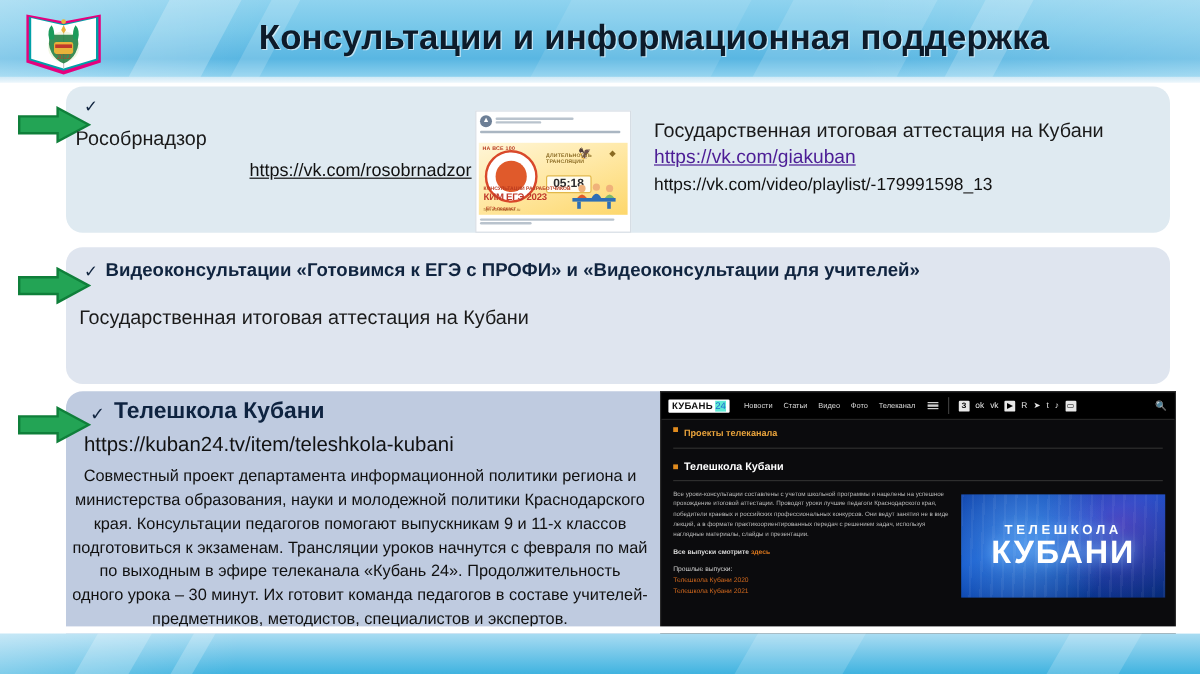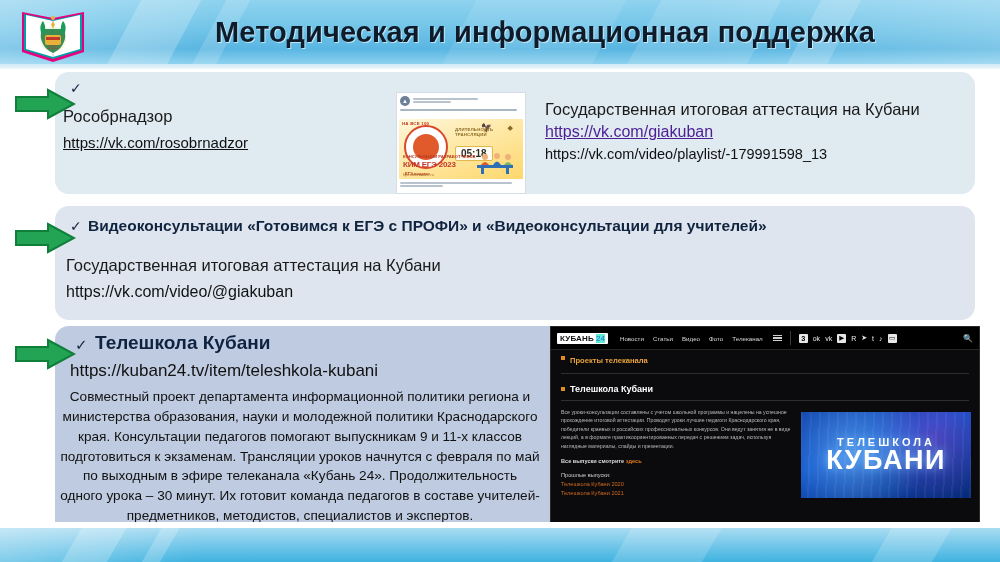--- a/index.html
+++ b/index.html
@@ -46,21 +46,21 @@
   .block{position:absolute;border-radius:14px;}
   .block1{left:55px;top:72px;width:920px;height:122px;background:#dfeaf1;}
   .block2{left:55px;top:206px;width:920px;height:114px;background:#dfe5ef;}
   .block3{left:55px;top:326px;width:920px;height:222px;background:#bfcbe0;}
 
   .b1-title{position:absolute;left:88px;top:80px;font-size:15.5px;font-weight:bold;color:#10243f;white-space:nowrap;}
   .b1-check{position:absolute;left:70px;top:80px;font-size:14px;color:#10243f;font-weight:bold;}
 
   .b1-left{position:absolute;left:63px;top:107px;width:330px;}
   .b1-org{font-size:16.5px;color:#1a1a1a;line-height:1.1;margin-bottom:8px;}
-  .b1-link{font-size:15px;color:#111;text-decoration:underline;line-height:1.32;display:block;white-space:nowrap;}
+  .b1-link{font-size:15px;color:#111;text-decoration:underline;line-height:1.32;display:block;white-space:nowrap;text-align:right;}
 
   .b1-right{position:absolute;left:545px;top:100px;width:420px;}
   .b1-org2{font-size:16.5px;color:#1a1a1a;line-height:1.15;}
   .b1-link2{font-size:16px;color:#4c1d95;text-decoration:underline;display:block;margin-top:4px;white-space:nowrap;}
   .b1-plain2{font-size:14.5px;color:#111;display:block;margin-top:5px;white-space:nowrap;}
 
   
   .vkcard{position:absolute;left:396px;top:92px;width:128px;height:100px;background:#fff;border:1px solid #d6dde4;overflow:hidden;}
   .vk-head{height:13px;display:flex;align-items:center;gap:3px;padding:1px 3px;}
   .vk-ava{width:10px;height:10px;border-radius:50%;background:#6d7f96;flex:none;
@@ -165,21 +165,21 @@
 
   <div class="header-band">
     <div class="hb-streak hb-s1"></div>
     <div class="hb-streak hb-s2"></div>
     <div class="hb-streak hb-s5"></div>
     <div class="hb-streak hb-s3"></div>
     <div class="hb-streak hb-s4"></div>
   </div>
   <div class="hb-bottomline"></div>
 
-  <div class="slide-title">Методическая и информационная поддержка</div>
+  <div class="slide-title">Консультации и информационная поддержка</div>
 
   <svg class="emblem" viewBox="0 0 74 64">
     <path d="M6 8 L37 14 L68 8 L68 48 L37 58 L6 48 Z" fill="#e6007e"></path>
     <path d="M8 10 L37 16 L66 10 L66 46 L37 55 L8 46 Z" fill="#00a0a8"></path>
     <path d="M10 11 L37 17 L64 11 L64 45 L37 53 L10 45 Z" fill="#ffffff"></path>
     <path d="M37 17 L37 53" stroke="#c8c8c8" stroke-width="1" fill="none"></path>
     <g transform="translate(37,33)">
       <ellipse cx="0" cy="2" rx="13" ry="13" fill="#d6e8b0" opacity=".35"></ellipse>
       <path d="M-11 -8 q-3 8 1 15 q3 6 10 9 q7 -3 10 -9 q4 -7 1 -15 z" fill="#1a7a3c" opacity=".85"></path>
       <rect x="-8" y="-2" width="16" height="10" rx="2" fill="#e8b23a"></rect>
@@ -255,21 +255,20 @@
 
   <div class="block block2"></div>
 
   <svg class="arrow" style="left:14px;top:222px;" viewBox="0 0 62 32">
     <path d="M2 9 L34 9 L34 2 L60 16 L34 30 L34 23 L2 23 Z" fill="#23a455" stroke="#0f7f3a" stroke-width="2"></path>
   </svg>
 
   <div class="b2-check">✓</div>
   <div class="b2-title">Видеоконсультации «Готовимся к ЕГЭ с ПРОФИ» и «Видеоконсультации для учителей»</div>
   <div class="b2-line1">Государственная итоговая аттестация на Кубани</div>
-  <span class="b2-line2">https://vk.com/video/@giakuban</span>
 
   <div class="block block3"></div>
 
   <svg class="arrow" style="left:14px;top:338px;" viewBox="0 0 62 32">
     <path d="M2 9 L34 9 L34 2 L60 16 L34 30 L34 23 L2 23 Z" fill="#23a455" stroke="#0f7f3a" stroke-width="2"></path>
   </svg>
 
   <div class="b3-check">✓</div>
   <div class="b3-title">Телешкола Кубани</div>
   <span class="b3-link">https://kuban24.tv/item/teleshkola-kubani</span>

